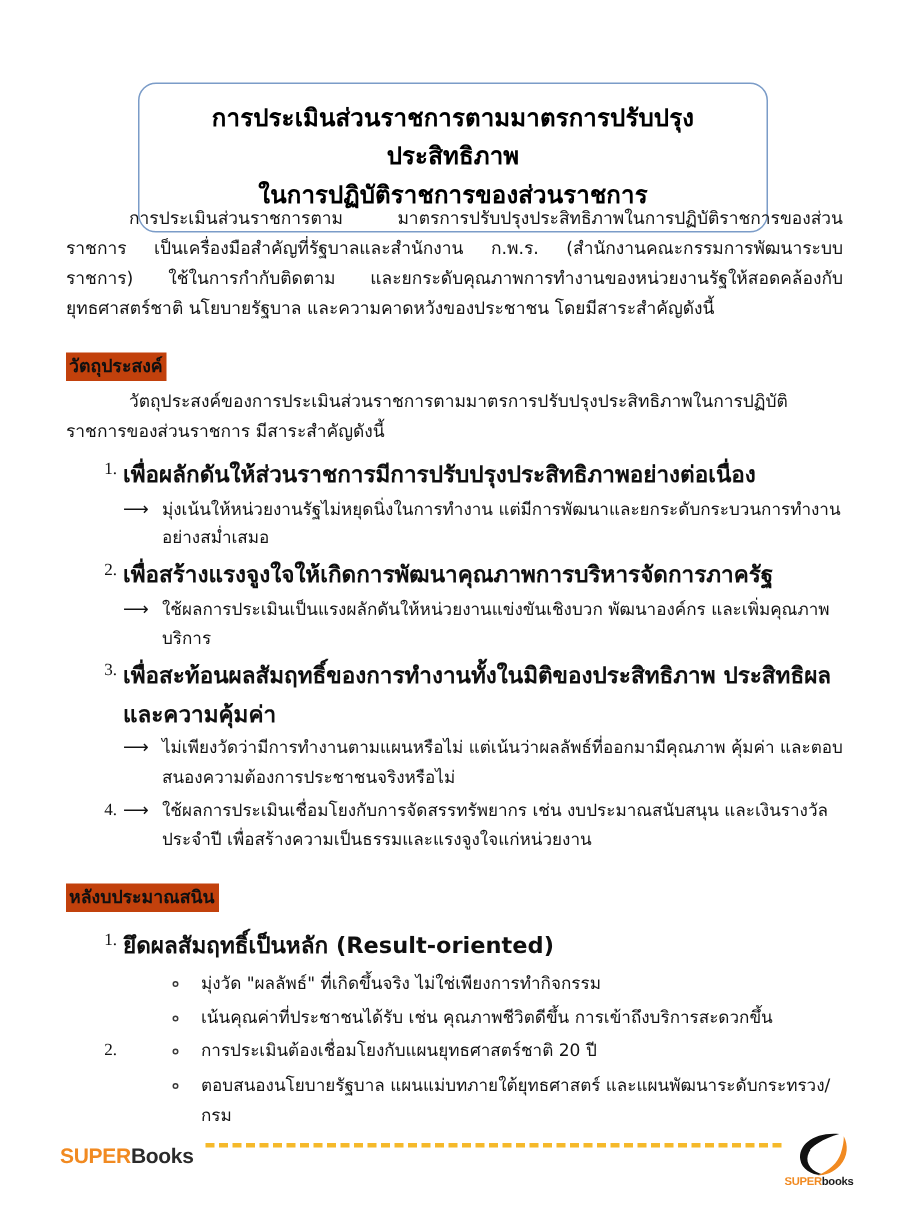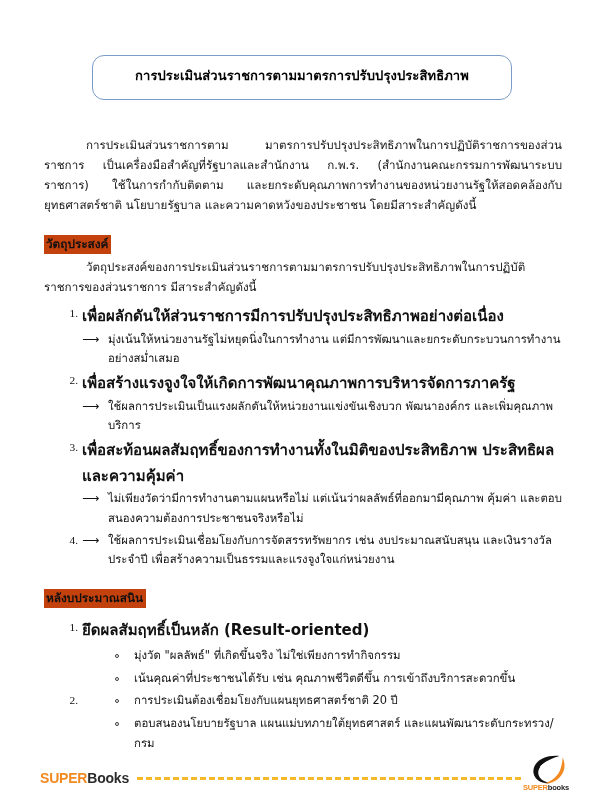--- a/index.html
+++ b/index.html
@@ -30,21 +30,21 @@
     left: 92px;
     top: 55px;
     width: 420px;
     box-sizing: border-box;
     border: 1.4px solid #7b9cc8;
     border-radius: 12px;
     padding: 10px 14px 12px 14px;
     text-align: center;
   }
   .title-line {
-    font-size: 13px;
+    font-size: 16px;
     font-weight: bold;
     line-height: 1.58;
     color: #000000;
     letter-spacing: 0.1px;
   }
 
   
   .content {
     position: absolute;
     left: 44px;
@@ -169,21 +169,21 @@
     bottom: 0;
     width: 603px;
     height: 66px;
   }
   .footer-inner {
     position: absolute;
     left: 40px;
     right: 34px;
     top: 24px;
     display: flex;
-    align-items: center;
+    align-items: flex-start;
   }
   .brand {
     font-size: 14px;
     font-weight: bold;
     white-space: nowrap;
     letter-spacing: -0.2px;
     font-family: "Liberation Sans", sans-serif;
   }
   .brand .super { color: #f18a21; }
   .brand .books { color: #2b2b2b; }
@@ -217,20 +217,21 @@
   .logo-word .lw-super { color: #f18a21; }
   .logo-word .lw-books { color: #1c1c1c; }
 </style>
 </head>
 <body>
 
 <div class="page">
 
   <div class="title-box">
     <div class="title-line">การประเมินส่วนราชการตามมาตรการปรับปรุงประสิทธิภาพ</div>
+    <div class="title-line">ในการปฏิบัติราชการของส่วนราชการ</div>
   </div>
 
   <div class="content">
 
     <p class="para indent">การประเมินส่วนราชการตาม  มาตรการปรับปรุงประสิทธิภาพในการปฏิบัติราชการของส่วนราชการ เป็นเครื่องมือสำคัญที่รัฐบาลและสำนักงาน ก.พ.ร. (สำนักงานคณะกรรมการพัฒนาระบบราชการ) ใช้ในการกำกับติดตาม และยกระดับคุณภาพการทำงานของหน่วยงานรัฐให้สอดคล้องกับยุทธศาสตร์ชาติ นโยบายรัฐบาล และความคาดหวังของประชาชน โดยมีสาระสำคัญดังนี้</p>
 
     <div class="section">
       <div class="section-heading">วัตถุประสงค์</div>
 
       <p class="para indent section-intro">วัตถุประสงค์ของการประเมินส่วนราชการตามมาตรการปรับปรุงประสิทธิภาพในการปฏิบัติราชการของส่วนราชการ มีสาระสำคัญดังนี้</p>

